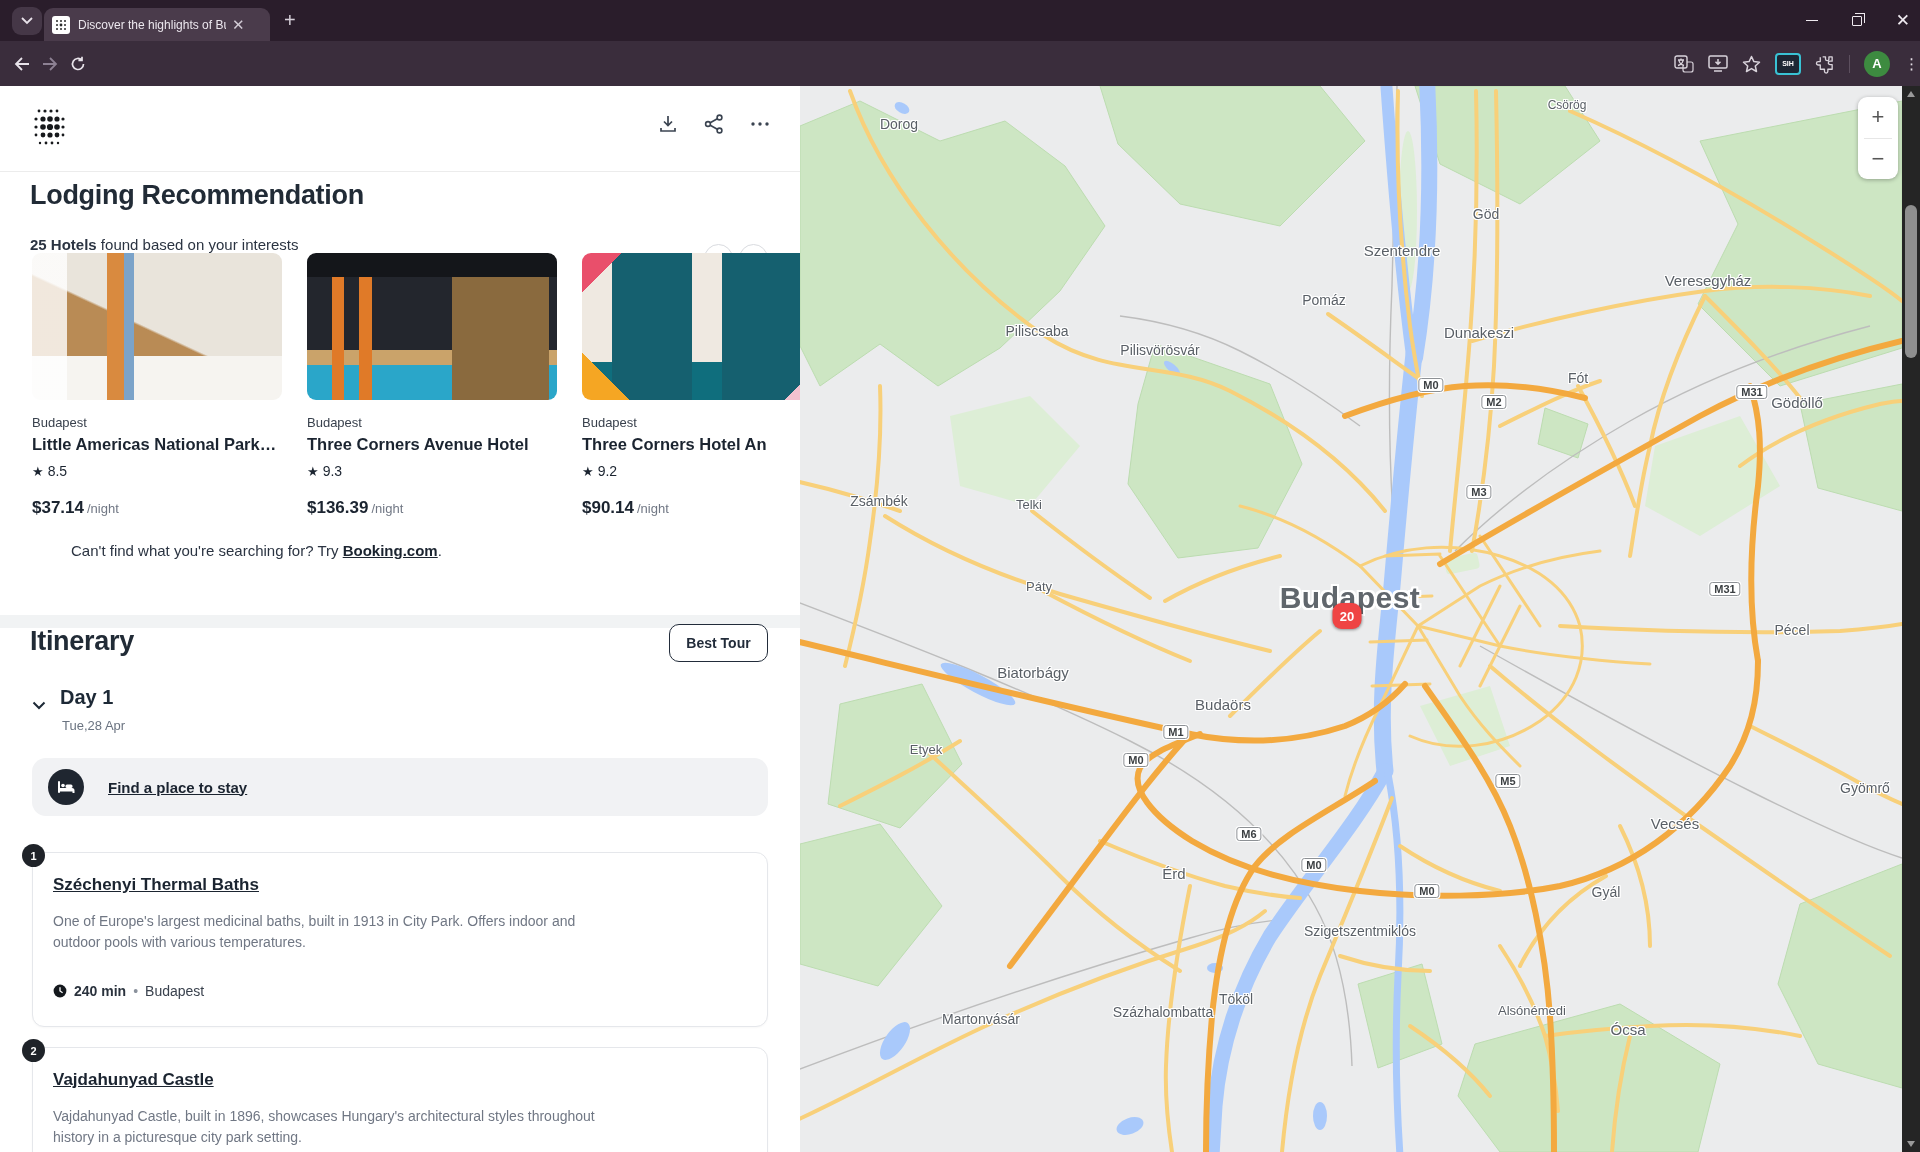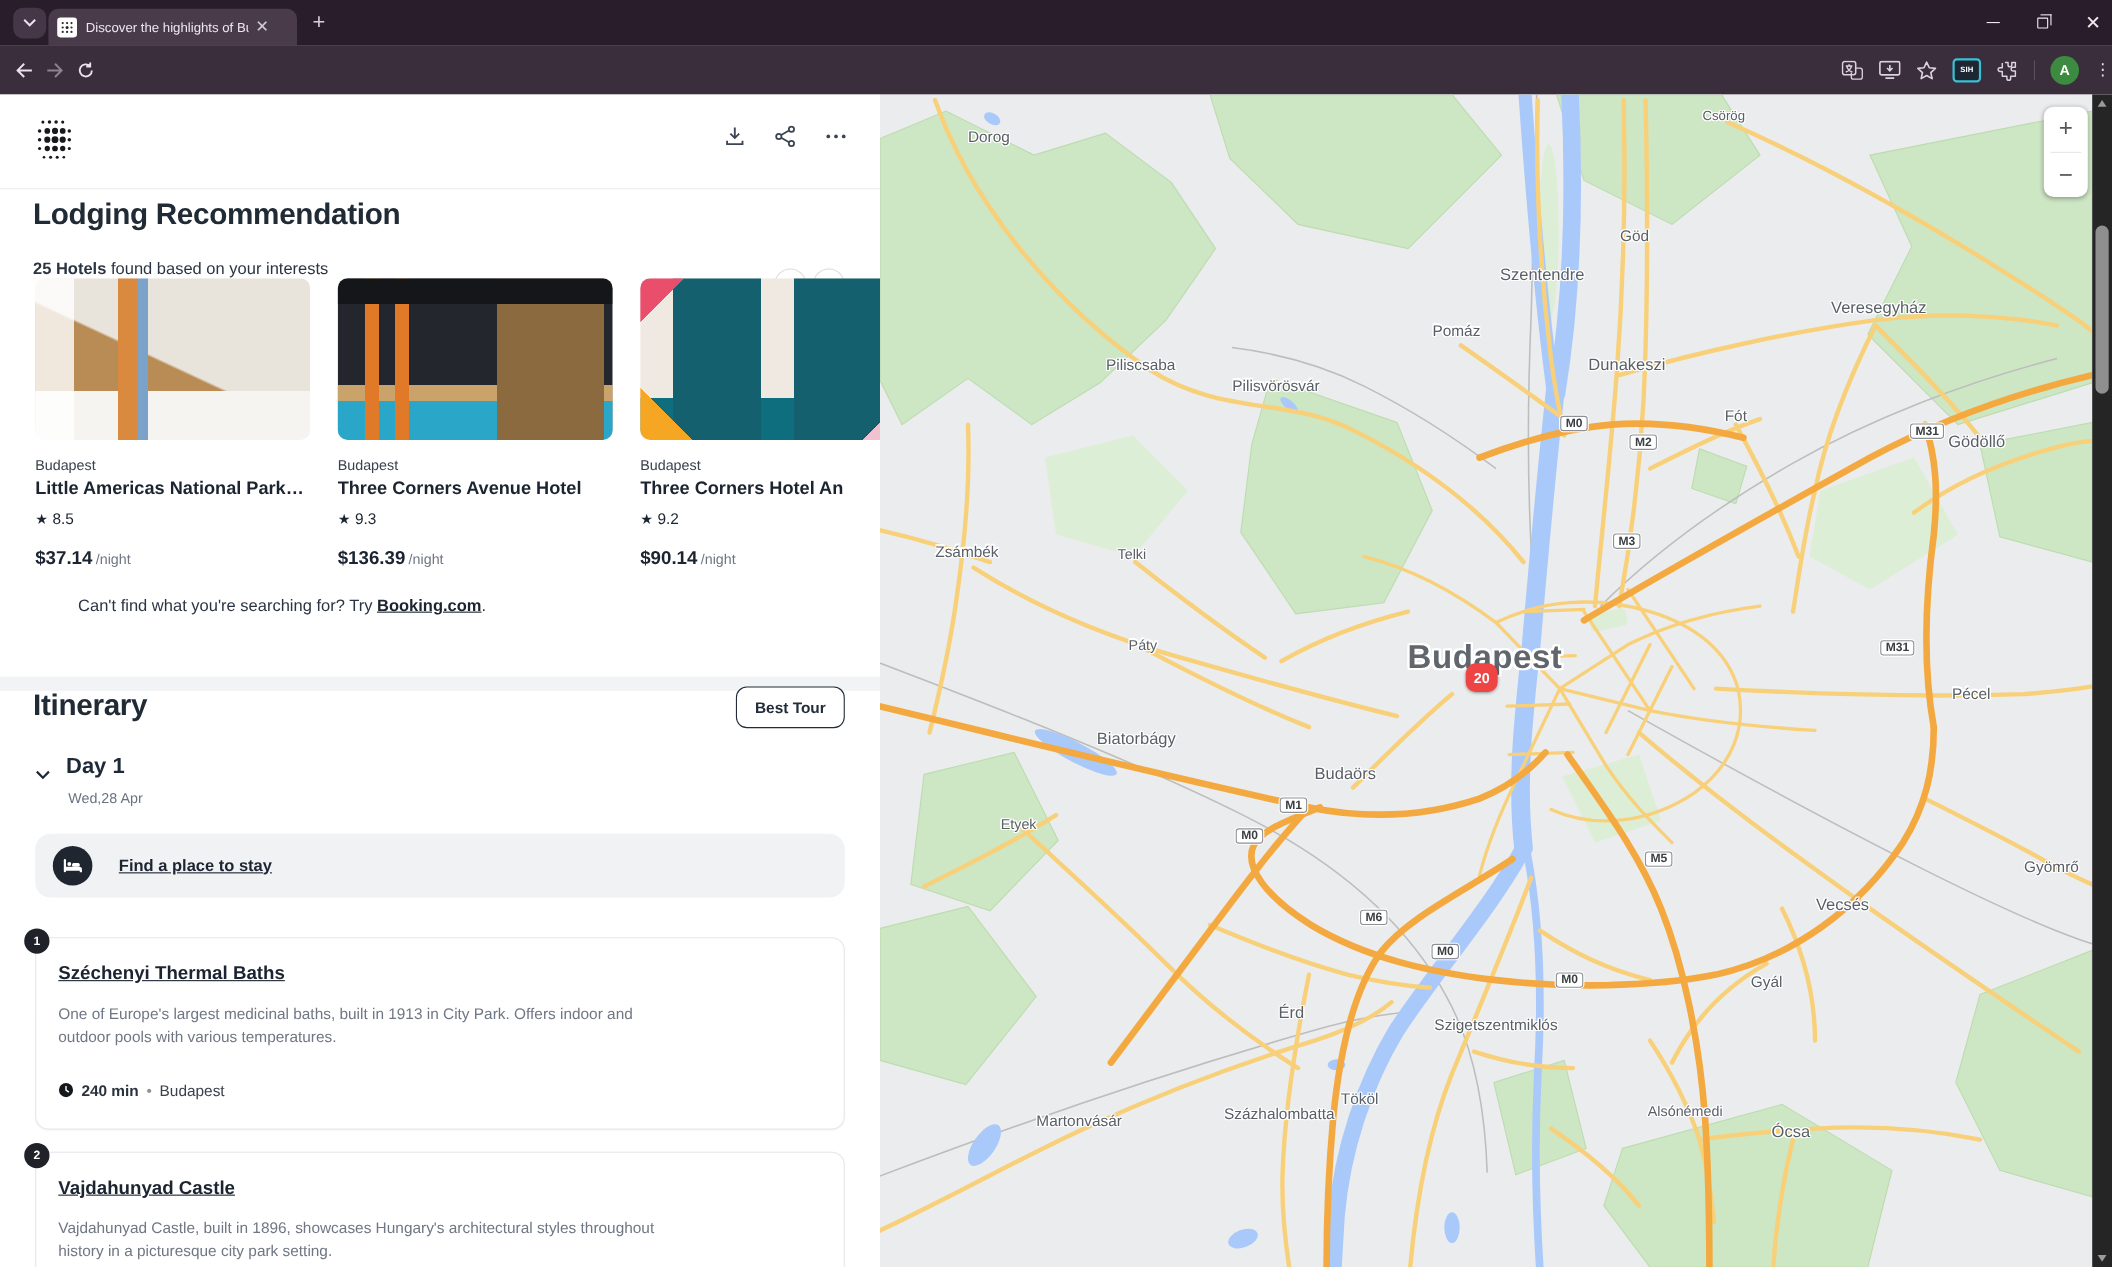--- a/index.html
+++ b/index.html
@@ -339,21 +339,21 @@
 
     <div class="sec-title itin-title">Itinerary</div>
     <div class="best-tour-btn">Best Tour</div>
 
     <span class="day-chevron">
       <svg width="14" height="9" viewBox="0 0 14 9">
           <polyline points="1.5,1.5 7,7 12.5,1.5" fill="none" stroke="#1d2936" stroke-width="2"></polyline>
         </svg>
     </span>
     <div class="day-label">Day 1</div>
-    <div class="day-date">Wed,28 Apr</div>
+    <div class="day-date">Tue,28 Apr</div>
 
     <div class="find-stay">
       <span class="stay-ico">
         <svg width="18" height="14" viewBox="0 0 18 14">
             <g fill="#fff">
               <rect x="1" y="1" width="2" height="12" rx="1"></rect>
               <circle cx="6" cy="5.5" r="1.8"></circle>
               <path d="M3 8 h12 a2.5 2.5 0 0 1 2.5 2.5 V13 h-2 v-1.5 H3 Z"></path>
               <rect x="8.5" y="4.5" width="7" height="3.5" rx="1.5"></rect>
             </g>
@@ -512,21 +512,21 @@
         <span class="town" style="left: 79px; top: 415px; font-size: 14px;">Zsámbék</span>
         <span class="town" style="left: 229px; top: 418px; font-size: 13px;">Telki</span>
         <span class="town" style="left: 239px; top: 500px; font-size: 13px;">Páty</span>
         <span class="town" style="left: 992px; top: 544px; font-size: 14px;">Pécel</span>
         <span class="town" style="left: 233px; top: 586px; font-size: 15px;">Biatorbágy</span>
         <span class="town" style="left: 423px; top: 618px; font-size: 15px;">Budaörs</span>
         <span class="town" style="left: 126px; top: 663px; font-size: 13px;">Etyek</span>
         <span class="town" style="left: 1065px; top: 702px; font-size: 14px;">Gyömrő</span>
         <span class="town" style="left: 875px; top: 737px; font-size: 15px;">Vecsés</span>
         <span class="town" style="left: 806px; top: 776px; font-size: 14px; margin-top: 30px;">Gyál</span>
-        <span class="town" style="left: 374px; top: 787px; font-size: 15px; margin-top: 48px;">Érd</span>
+        <span class="town" style="left: 374px; top: 787px; font-size: 15px;">Érd</span>
         <span class="town" style="left: 560px; top: 845px; font-size: 14px;">Szigetszentmiklós</span>
         <span class="town" style="left: 436px; top: 913px; font-size: 14px;">Tököl</span>
         <span class="town" style="left: 363px; top: 926px; font-size: 14px;">Százhalombatta</span>
         <span class="town" style="left: 181px; top: 933px; font-size: 14px;">Martonvásár</span>
         <span class="town" style="left: 732px; top: 924px; font-size: 13px;">Alsónémedi</span>
         <span class="town" style="left: 828px; top: 943px; font-size: 15px;">Ócsa</span>
       </div>
     <div>
 
     <span class="mbadge" style="left: 631px; top: 299px;">M0</span>

